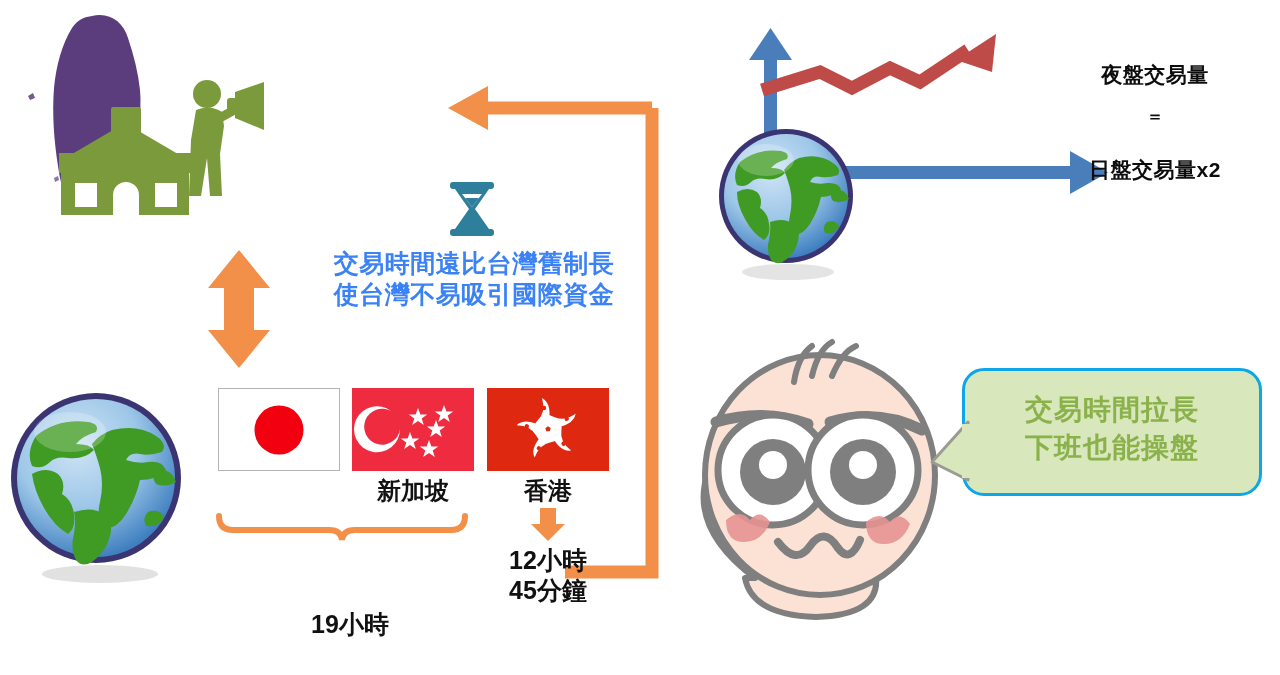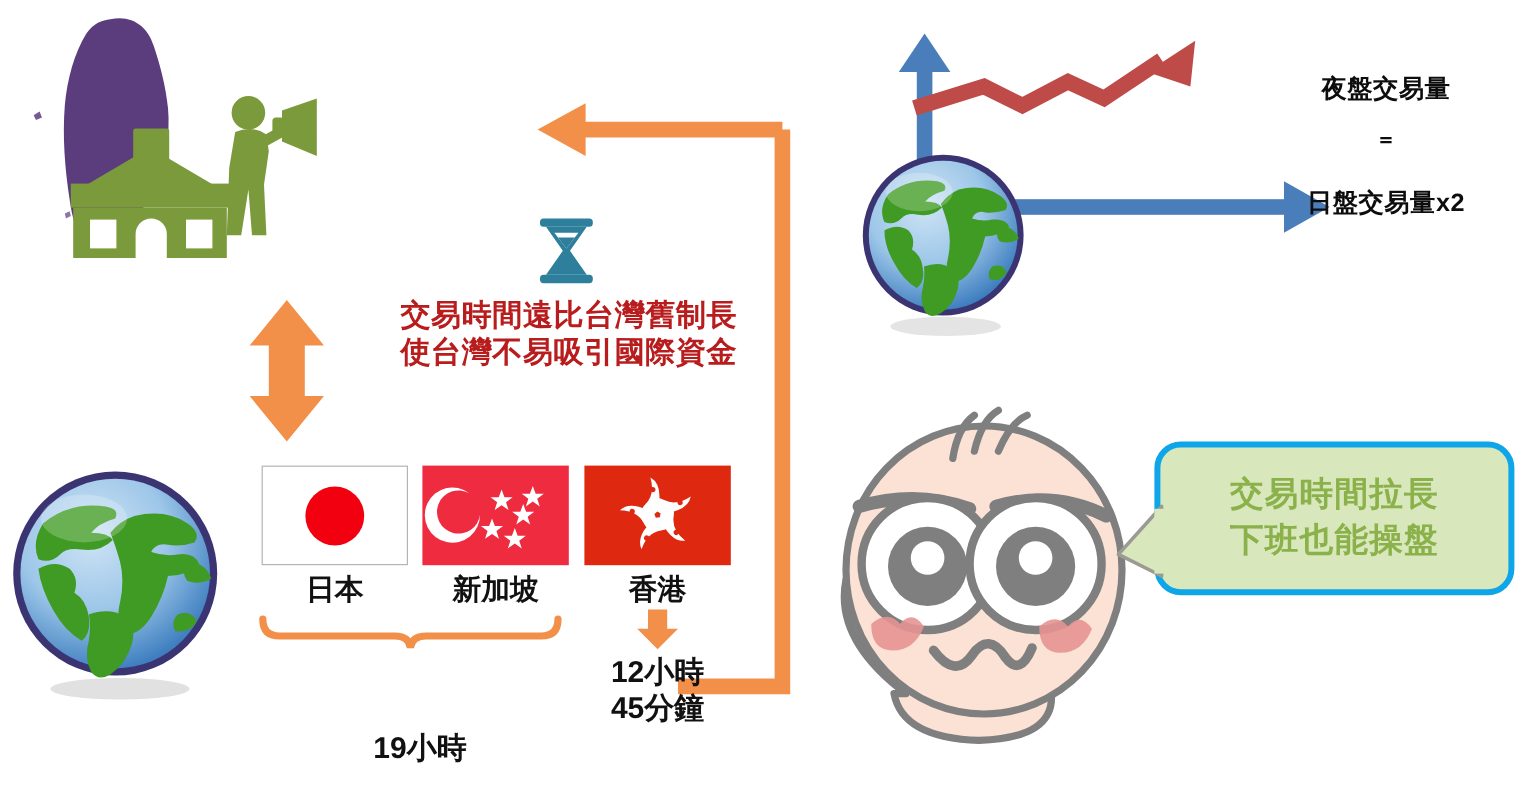--- a/index.html
+++ b/index.html
@@ -11,21 +11,21 @@
   }
   #stage{position:relative;width:1280px;height:675px;}
   .abs{position:absolute;}
 
   
   .txt-green{
     color:#7a9140;font-weight:bold;font-size:27px;line-height:33px;
     white-space:pre-line;letter-spacing:.5px;
   }
   .txt-teal{
-    color:#b91c1c;font-weight:bold;font-size:25px;line-height:31px;
+    color:#3b82f6;font-weight:bold;font-size:25px;line-height:31px;
     white-space:pre-line;text-align:center;letter-spacing:.5px;
   }
   .txt-black{
     color:#0d0d0d;font-weight:bold;font-size:21px;line-height:30px;
     text-align:center;letter-spacing:.5px;
   }
   .txt-eq{color:#0d0d0d;font-weight:bold;font-size:17px;text-align:center;}
   .flag-label{
     color:#111;font-weight:bold;font-size:24px;text-align:center;width:130px;
   }
@@ -43,21 +43,21 @@
   .flag-jp{background:#ffffff;border:1px solid #b4b4b4;box-sizing:border-box;}
   .flag-jp .disc{
     position:absolute;left:50%;top:50%;transform:translate(-50%,-50%);
     width:49px;height:49px;border-radius:50%;background:#f2000f;
   }
   .flag-sg{background:#ef2b40;}
   .flag-hk{background:#de2910;}
 
   
   .bubble{
-    position:absolute;background:#d9e7bd;border:5px solid #0ea5e9;
+    position:absolute;background:#d9e7bd;border:3px solid #0ea5e9;
     border-radius:22px;box-sizing:border-box;
   }
 
   svg{display:block;overflow:visible;}
 </style>
 </head>
 <body>
 
 <div id="stage">
 
@@ -142,21 +142,20 @@
       <path d="M 140 120 q 12 -4 16 6 q -6 10 -18 8 q -4 -8 2 -14 Z"></path>
     </g>
     <ellipse cx="62" cy="40" rx="36" ry="20" fill="#ffffff" opacity=".22"></ellipse>
   </svg>
 
   <div class="abs" style="left:0;top:0;width:1280px;height:675px;pointer-events:none;">
 
     <div class="flag flag-jp" style="left:218px;top:388px;">
       <div class="disc"></div>
     </div>
-    <div class="abs flag-label" style="left:214px;top:475px;">日本</div>
 
     <div class="flag flag-sg" style="left:352px;top:388px;">
       <svg width="122" height="83">
         <path d="M 48 41 a 23 23 0 1 1 -9 -18 a 18 18 0 1 0 9 18 Z" fill="#ffffff"></path>
         <g fill="#ffffff">
           <polygon points="66,20 68.4,26.4 75.2,26.4 69.7,30.6 71.8,37 66,33 60.2,37 62.3,30.6 56.8,26.4 63.6,26.4"></polygon>
           <polygon points="84,32 86.4,38.4 93.2,38.4 87.7,42.6 89.8,49 84,45 78.2,49 80.3,42.6 74.8,38.4 81.6,38.4"></polygon>
           <polygon points="58,44 60.4,50.4 67.2,50.4 61.7,54.6 63.8,61 58,57 52.2,61 54.3,54.6 48.8,50.4 55.6,50.4"></polygon>
           <polygon points="77,52 79.4,58.4 86.2,58.4 80.7,62.6 82.8,69 77,65 71.2,69 73.3,62.6 67.8,58.4 74.6,58.4"></polygon>
           <polygon points="92,17 94.4,23.4 101.2,23.4 95.7,27.6 97.8,34 92,30 86.2,34 88.3,27.6 82.8,23.4 89.6,23.4"></polygon>

